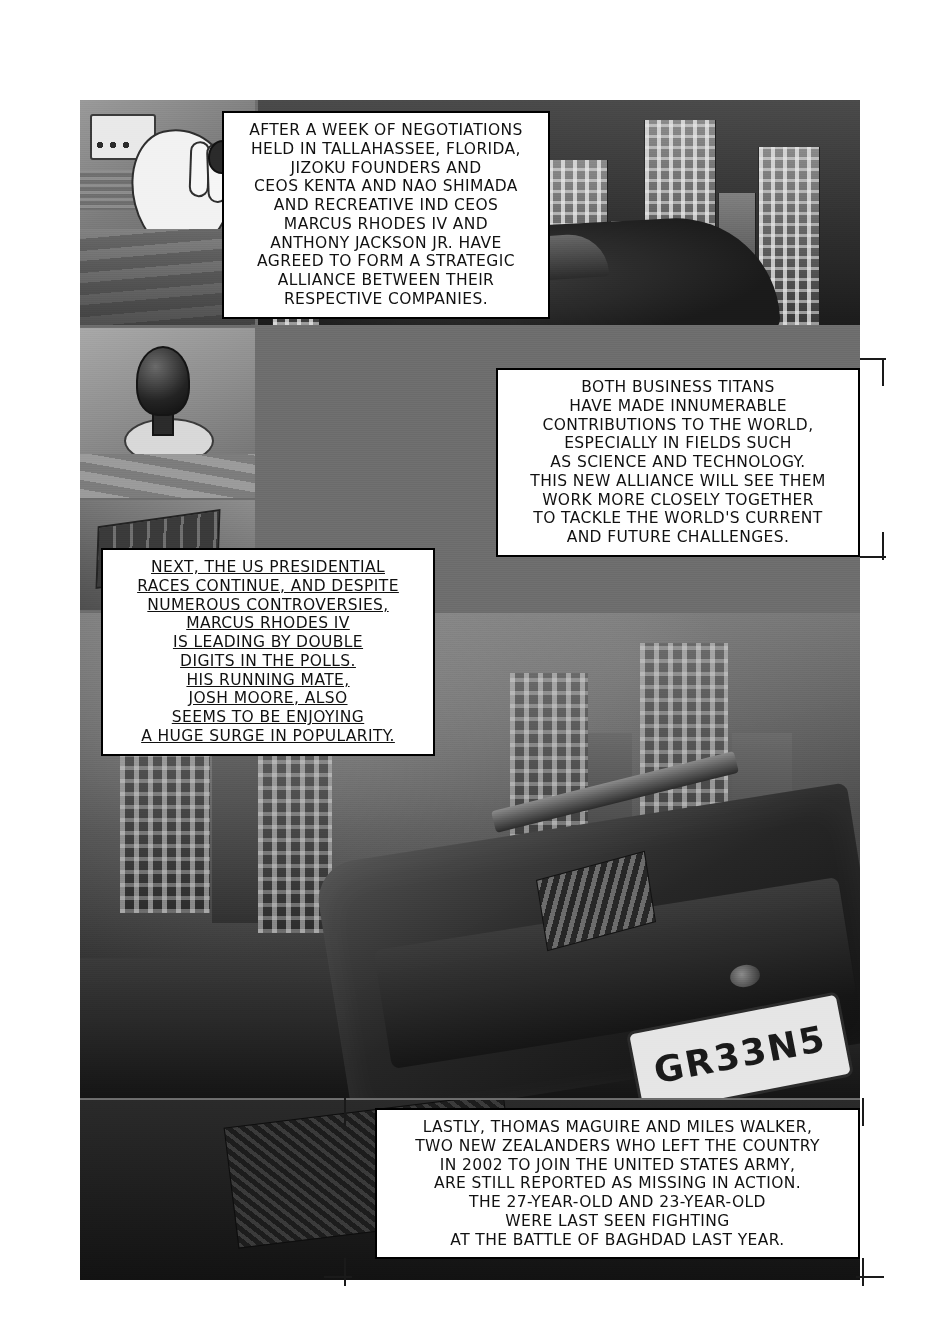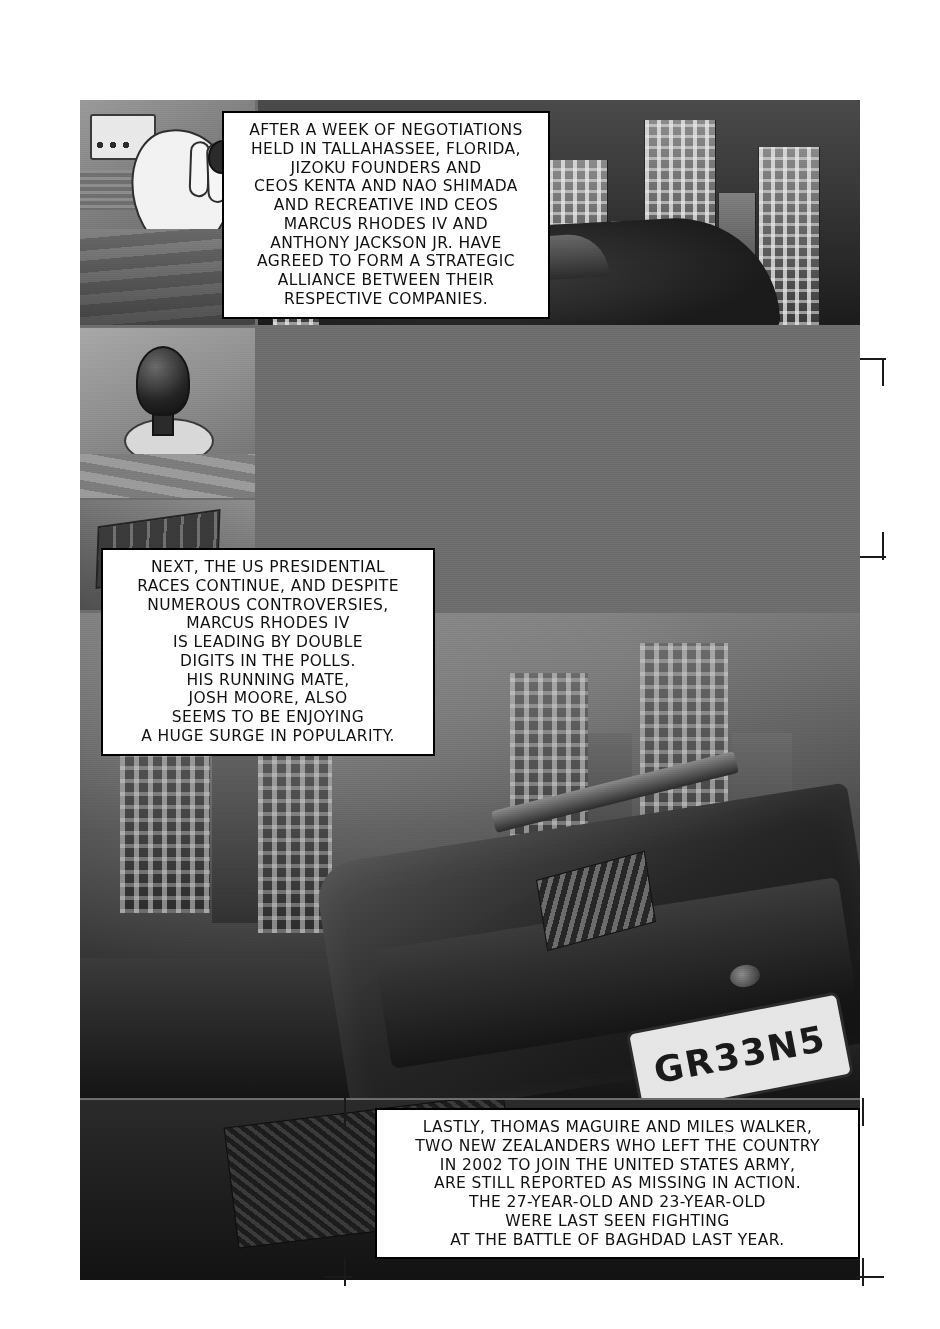--- a/index.html
+++ b/index.html
@@ -315,21 +315,21 @@
     line-height: 1.21;
     letter-spacing: .4px;
     text-transform: uppercase;
     white-space: pre-line;
     z-index: 20;
   }
 
   
   #cap-1 { left: 214px; top: 111px; width: 328px; margin-left: 8px; }
   #cap-2 { left: 496px; top: 368px; width: 364px; }
-  #cap-3 { left: 101px; top: 548px; width: 334px; }
+  #cap-3 { left: 101px; top: 548px; width: 334px; text-decoration: underline; }
   #cap-4 { left: 101px; top: 847px; width: 350px; }
   #cap-5 { left: 375px; top: 1108px; width: 485px; }
 
   
   .tick {
     position: absolute;
     background: #1a1a1a;
     z-index: 25;
   }
 </style>
@@ -425,20 +425,29 @@
   <div class="caption" id="cap-1">AFTER A WEEK OF NEGOTIATIONS
 HELD IN TALLAHASSEE, FLORIDA,
 JIZOKU FOUNDERS AND
 CEOS KENTA AND NAO SHIMADA
 AND RECREATIVE IND CEOS
 MARCUS RHODES IV AND
 ANTHONY JACKSON JR. HAVE
 AGREED TO FORM A STRATEGIC
 ALLIANCE BETWEEN THEIR
 RESPECTIVE COMPANIES.</div>
+  <div class="caption" id="cap-2">BOTH BUSINESS TITANS
+HAVE MADE INNUMERABLE
+CONTRIBUTIONS TO THE WORLD,
+ESPECIALLY IN FIELDS SUCH
+AS SCIENCE AND TECHNOLOGY.
+THIS NEW ALLIANCE WILL SEE THEM
+WORK MORE CLOSELY TOGETHER
+TO TACKLE THE WORLD'S CURRENT
+AND FUTURE CHALLENGES.</div>
   <div class="caption" id="cap-3">NEXT, THE US PRESIDENTIAL
 RACES CONTINUE, AND DESPITE
 NUMEROUS CONTROVERSIES,
 MARCUS RHODES IV
 IS LEADING BY DOUBLE
 DIGITS IN THE POLLS.
 HIS RUNNING MATE,
 JOSH MOORE, ALSO
 SEEMS TO BE ENJOYING
 A HUGE SURGE IN POPULARITY.</div>

